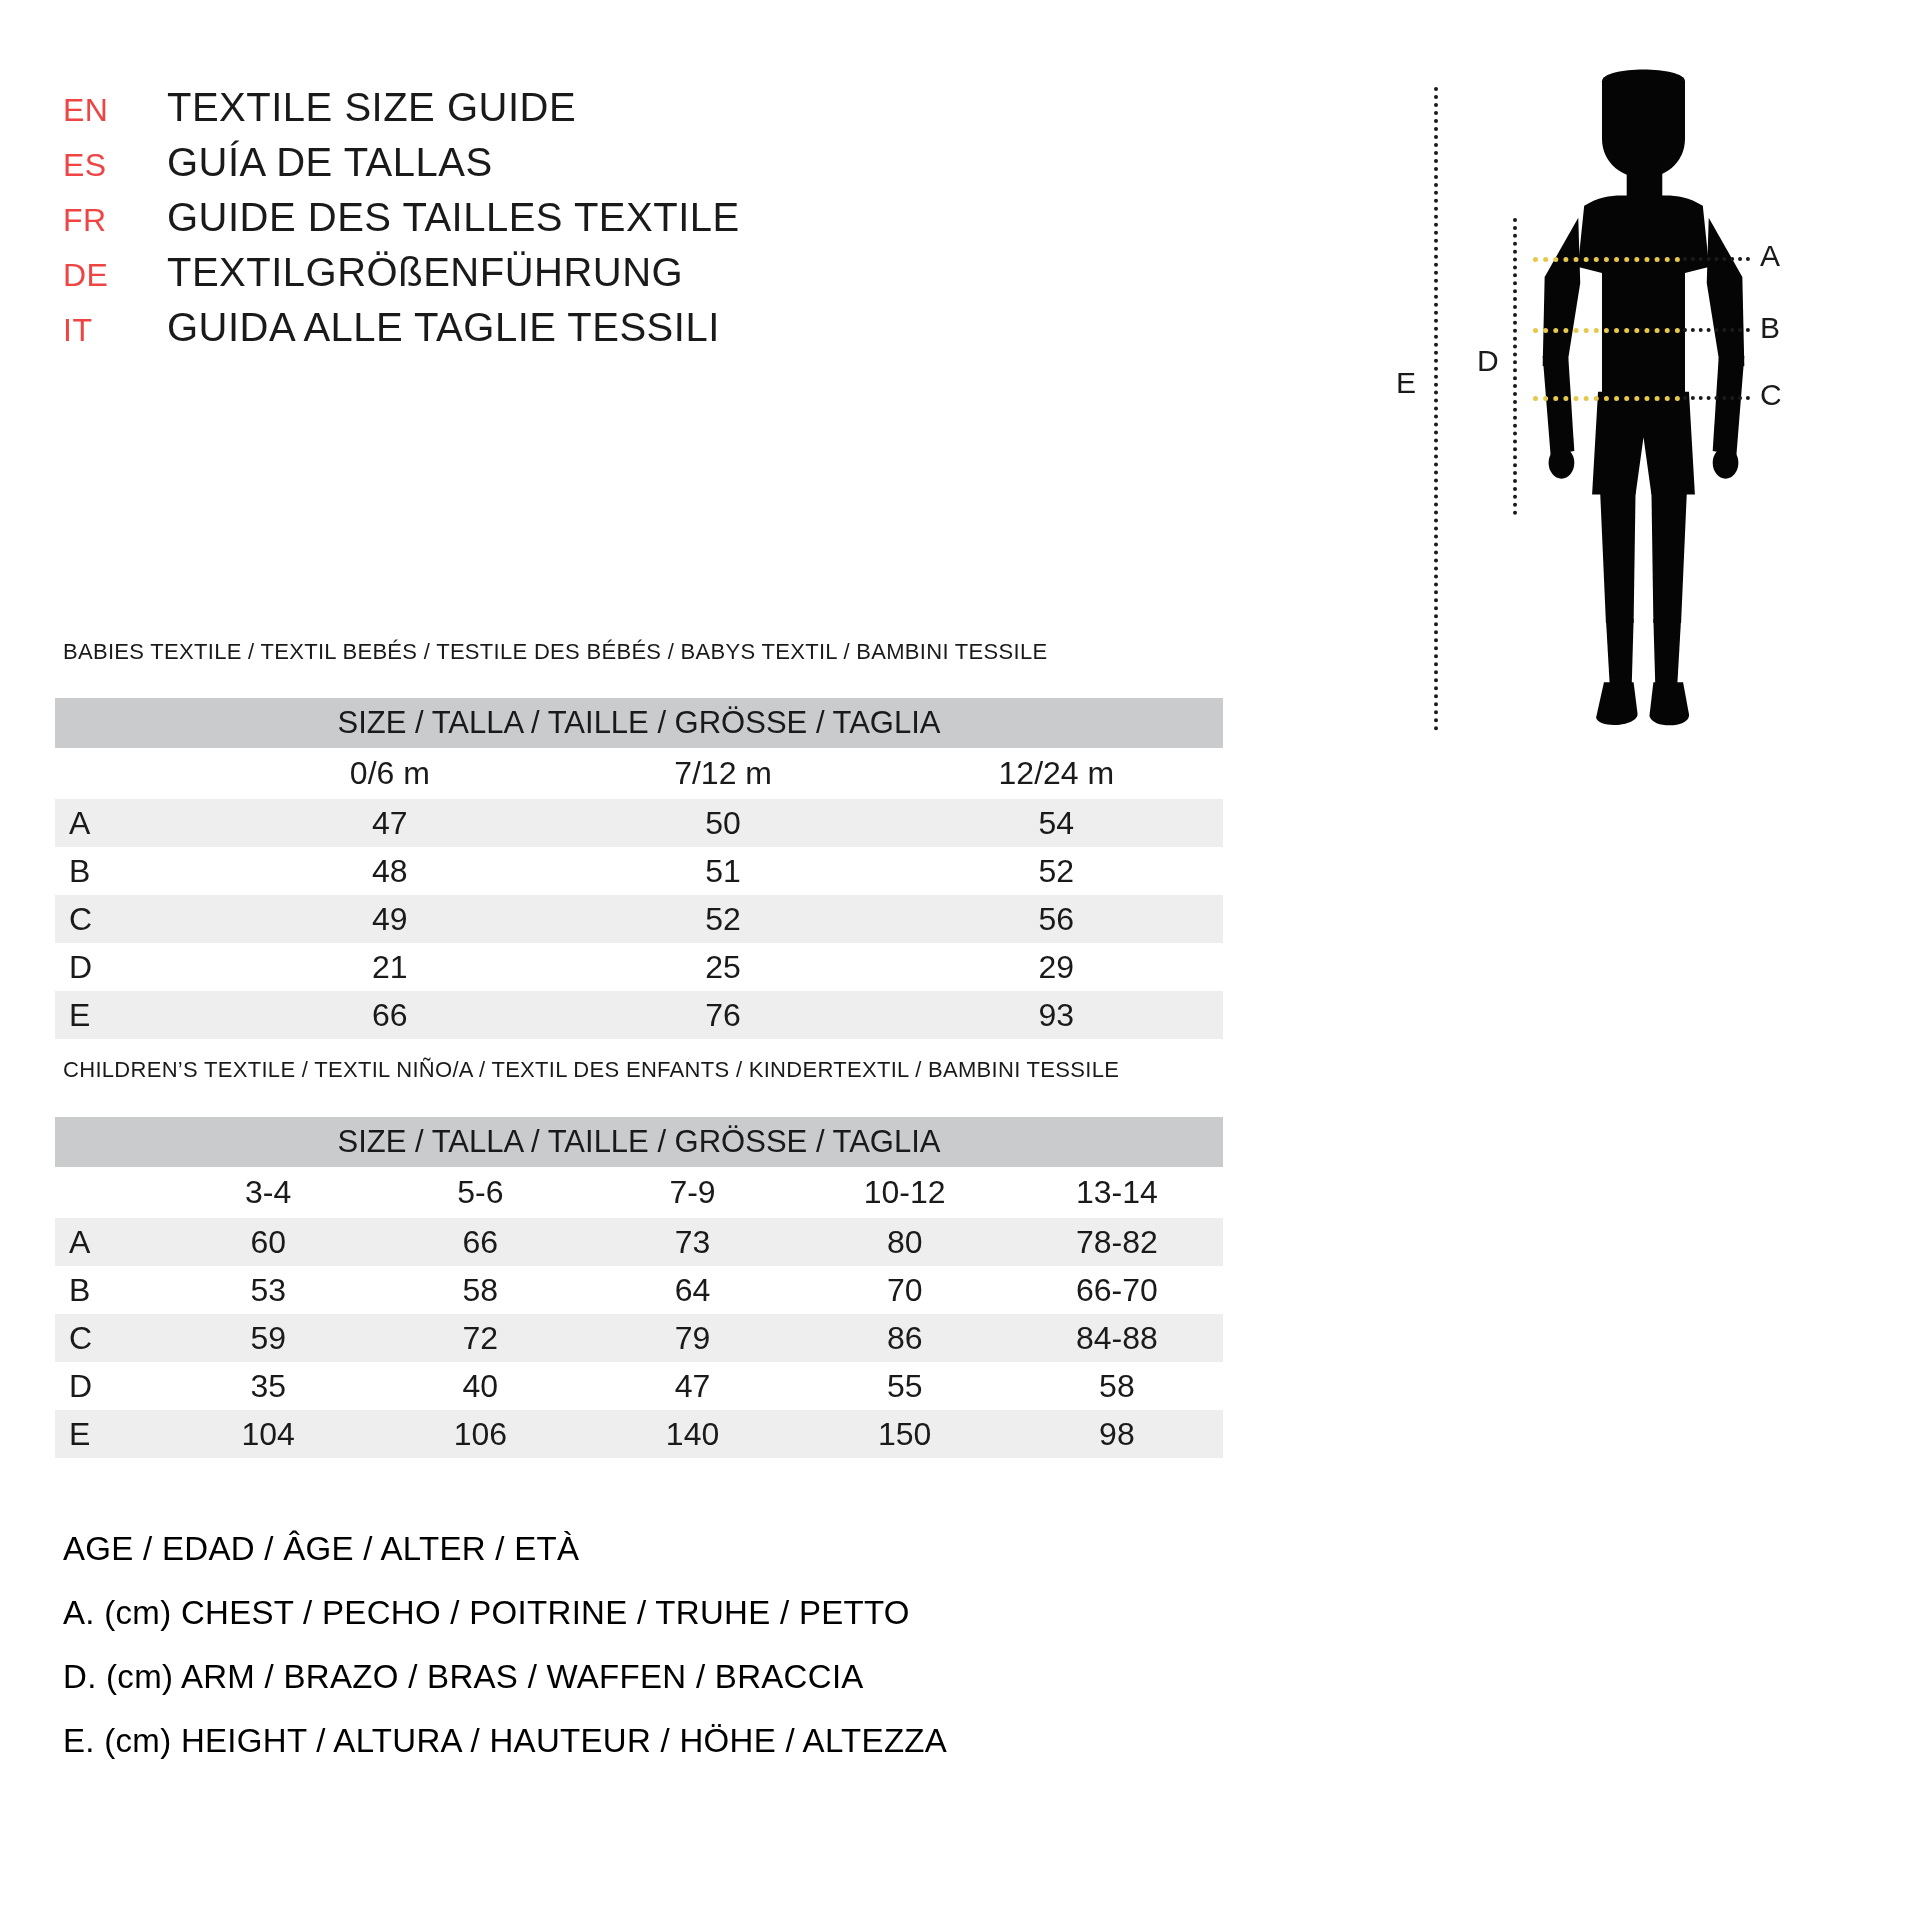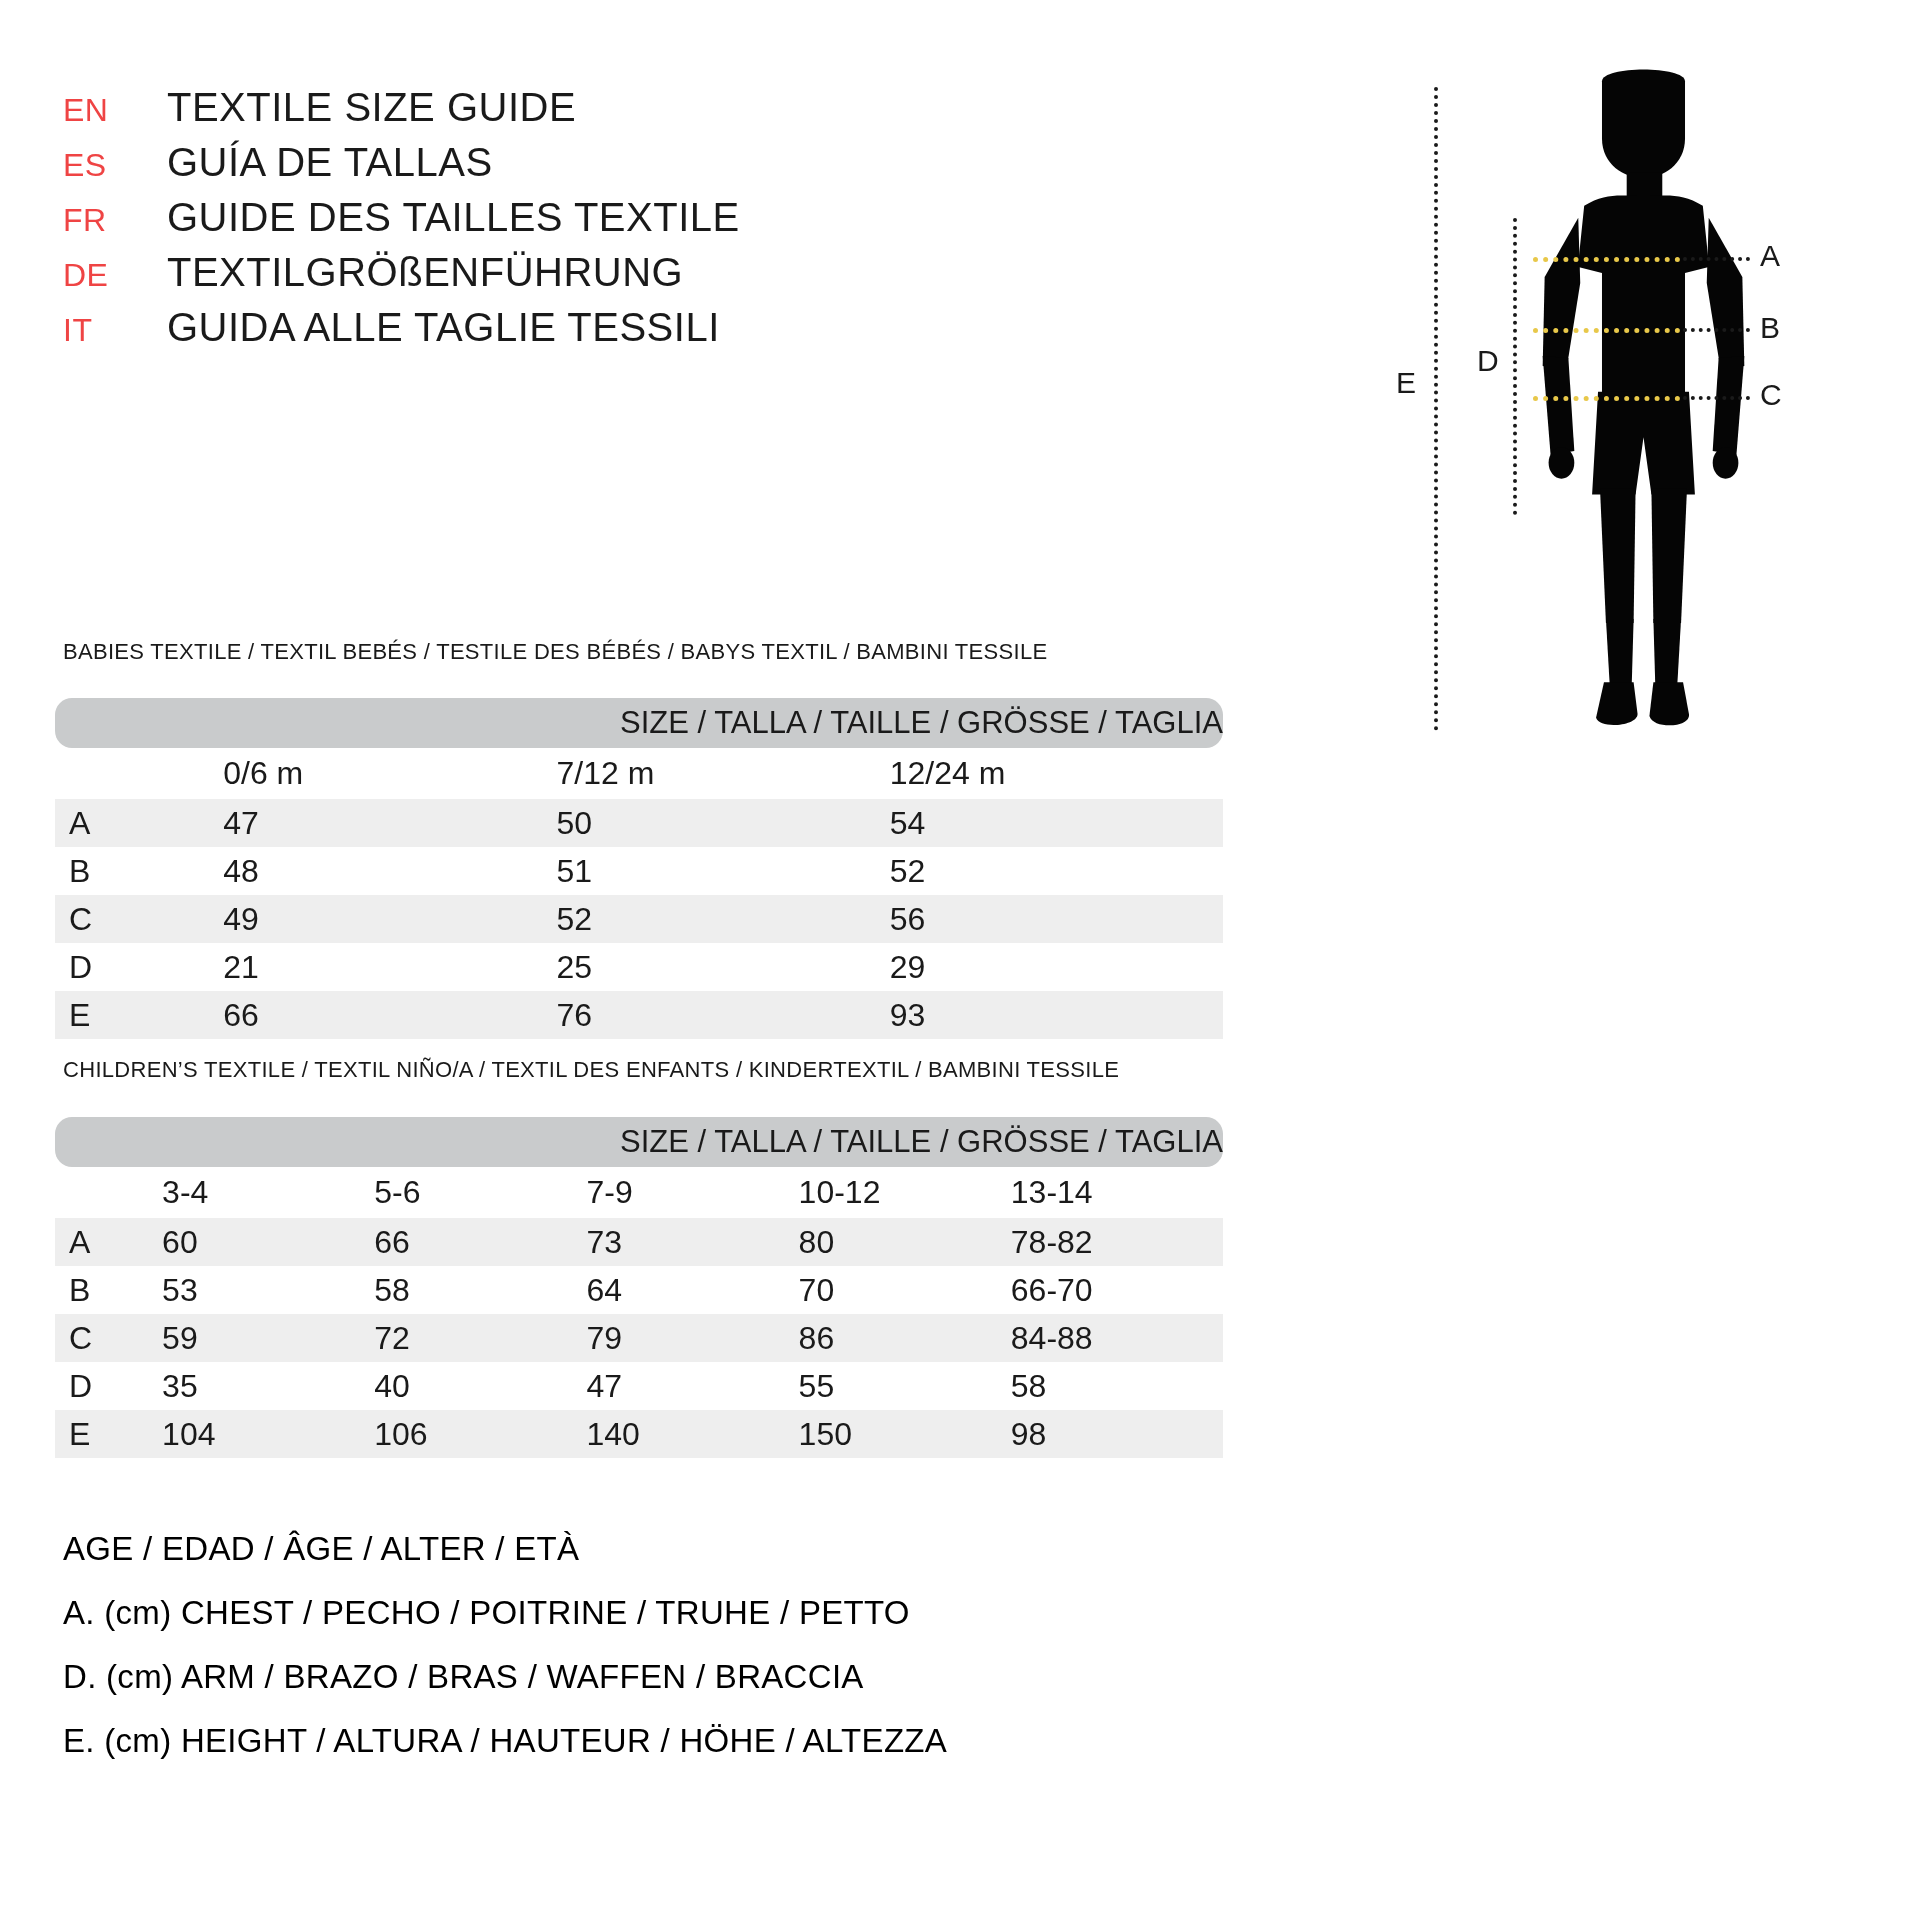--- a/index.html
+++ b/index.html
@@ -96,43 +96,42 @@
   }
   table.size-table td, table.size-table th {
     padding: 0;
     font-weight: normal;
   }
   .hdr-band td {
     background: #c9cbcc;
     height: 50px;
     font-size: 31px;
     padding-left: 12px;
-    text-align: right;
-    border-radius: 17px;
+    text-align: center;
   }
   .sub-hdr td {
     height: 51px;
     background: #ffffff;
   }
   .row-shaded td {
     background: #eeeeee;
   }
   .row-plain td {
     background: #ffffff;
   }
   .size-table tr.data-row td {
     height: 48px;
   }
   .col-label {
     width: 85px;
     padding-left: 14px !important;
     text-align: left;
   }
   .cell {
-    text-align: left;
+    text-align: center;
   }
 
   
   .t-babies { width: 1168px; }
   .t-babies .col-label { width: 91px; }
   .t-babies .cell { width: 208px; }
 
   
   .t-children { width: 1168px; }
   .t-children .col-label { width: 91px; }

